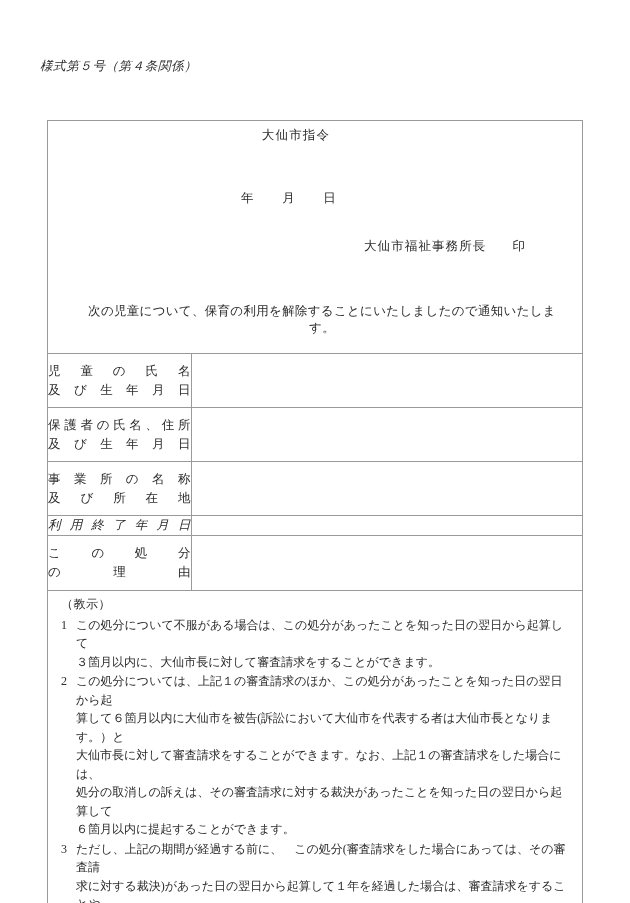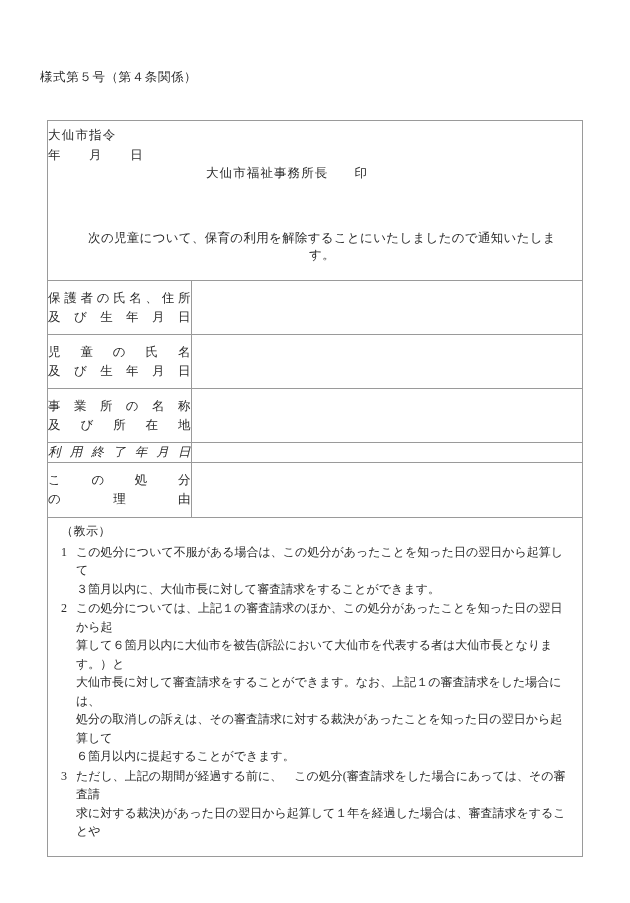--- a/index.html
+++ b/index.html
@@ -13,24 +13,25 @@
     position: relative;
     font-family: "Liberation Serif", "DejaVu Serif", serif;
     color: #2b2b2b;
     -webkit-font-smoothing: antialiased;
   }
 
   
   .form-no {
     position: absolute;
     left: 40px;
-    top: 69px;
+    top: 58px;
     font-size: 12.5px;
     letter-spacing: 0.6px;
     white-space: nowrap;
+    font-style: italic;
   }
 
   
   .sheet {
     position: absolute;
     left: 47px;
     top: 120px;
     width: 536px;
     border: 1px solid #9a9a9a;
     box-sizing: border-box;
@@ -42,36 +43,38 @@
     font-size: 17px;
     letter-spacing: 2px;
     padding-top: 12px;
     padding-bottom: 2px;
   }
 
   
   .issue-block {
     margin-top: 4px;
     padding-right: 38px;
-    text-align: left;
+    text-align: center;
     font-size: 12.5px;
     line-height: 20px;
   }
   .issue-block .order-line {
     letter-spacing: 1.2px;
   }
   .issue-block .date-line {
     letter-spacing: 1.2px;
     padding-right: 14px;
+    margin-top: 43px;
   }
 
   
   .issuer {
+    margin-top: 30px;
     padding-right: 56px;
-    text-align: center;
+    text-align: right;
     font-size: 12.5px;
     letter-spacing: 1.1px;
   }
   .issuer .seal {
     margin-left: 26px;
   }
 
   
   .lead {
     margin-top: 48px;
@@ -161,29 +164,29 @@
   <div class="issuer">
     <span>大仙市福祉事務所長</span><span class="seal">印</span>
   </div>
 
   <div class="lead">次の児童について、保育の利用を解除することにいたしましたので通知いたします。</div>
 
   <table class="entry-table">
     <tbody>
       <tr class="r-tall">
         <td class="label-cell">
+          <span class="lbl-line">児童の氏名</span>
+          <span class="lbl-line">及び生年月日</span>
+        </td>
+        <td class="value-cell"></td>
+      </tr>
+
+      <tr class="r-tall">
+        <td class="label-cell">
           <span class="lbl-line">保護者の氏名、住所</span>
-          <span class="lbl-line">及び生年月日</span>
-        </td>
-        <td class="value-cell"></td>
-      </tr>
-
-      <tr class="r-tall">
-        <td class="label-cell">
-          <span class="lbl-line">児童の氏名</span>
           <span class="lbl-line">及び生年月日</span>
         </td>
         <td class="value-cell"></td>
       </tr>
 
       <tr class="r-mid">
         <td class="label-cell">
           <span class="lbl-line">事業所の名称</span>
           <span class="lbl-line">及び所在地</span>
         </td>

